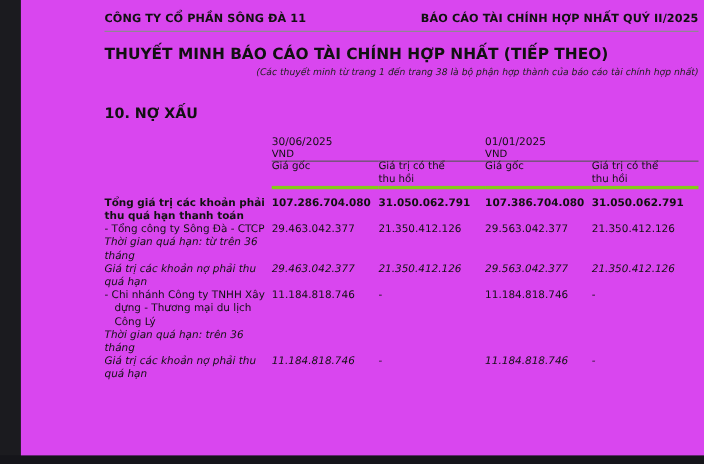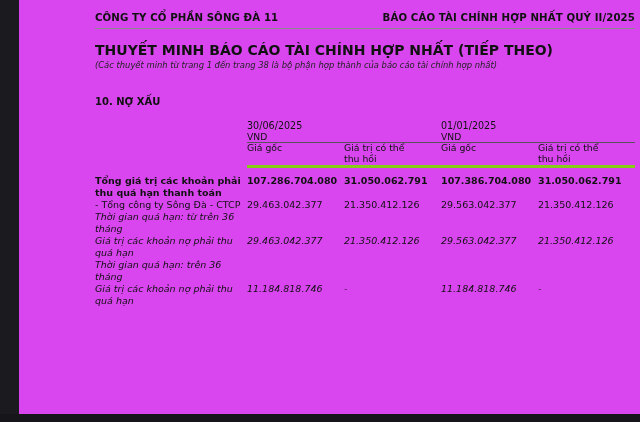--- a/index.html
+++ b/index.html
@@ -66,25 +66,26 @@
     margin-top: 13px;
     font-size: 14px;
     font-weight: bold;
     color: #111;
   }
   .subtitle {
     margin-top: 2px;
     font-size: 8.4px;
     font-style: italic;
     color: #222;
+    text-align: right;
   }
 
   .section-title {
     margin-top: 26px;
-    font-size: 10px;
+    font-size: 13px;
     font-weight: bold;
     color: #111;
   }
 
   
   table.fin {
     margin-top: 13px;
     border-collapse: collapse;
     width: 540px;
     table-layout: fixed;
@@ -240,20 +241,27 @@
         </tr>
 
         <tr>
           <td class="label ital">Giá trị các khoản nợ phải thu quá hạn</td>
           <td class="num ital">29.463.042.377</td>
           <td class="num ital">21.350.412.126</td>
           <td class="num ital">29.563.042.377</td>
           <td class="num ital">21.350.412.126</td>
         </tr>
 
+        <tr>
+          <td class="label hang">-    Chi nhánh Công ty TNHH Xây dựng - Thương mại du lịch Công Lý</td>
+          <td class="num">11.184.818.746</td>
+          <td class="num dash">-</td>
+          <td class="num">11.184.818.746</td>
+          <td class="num dash">-</td>
+        </tr>
 
         <tr>
           <td class="label ital">Thời gian quá hạn: trên 36 tháng</td>
           <td class="num ital"></td>
           <td class="num ital"></td>
           <td class="num ital"></td>
           <td class="num ital"></td>
         </tr>
 
         <tr>

